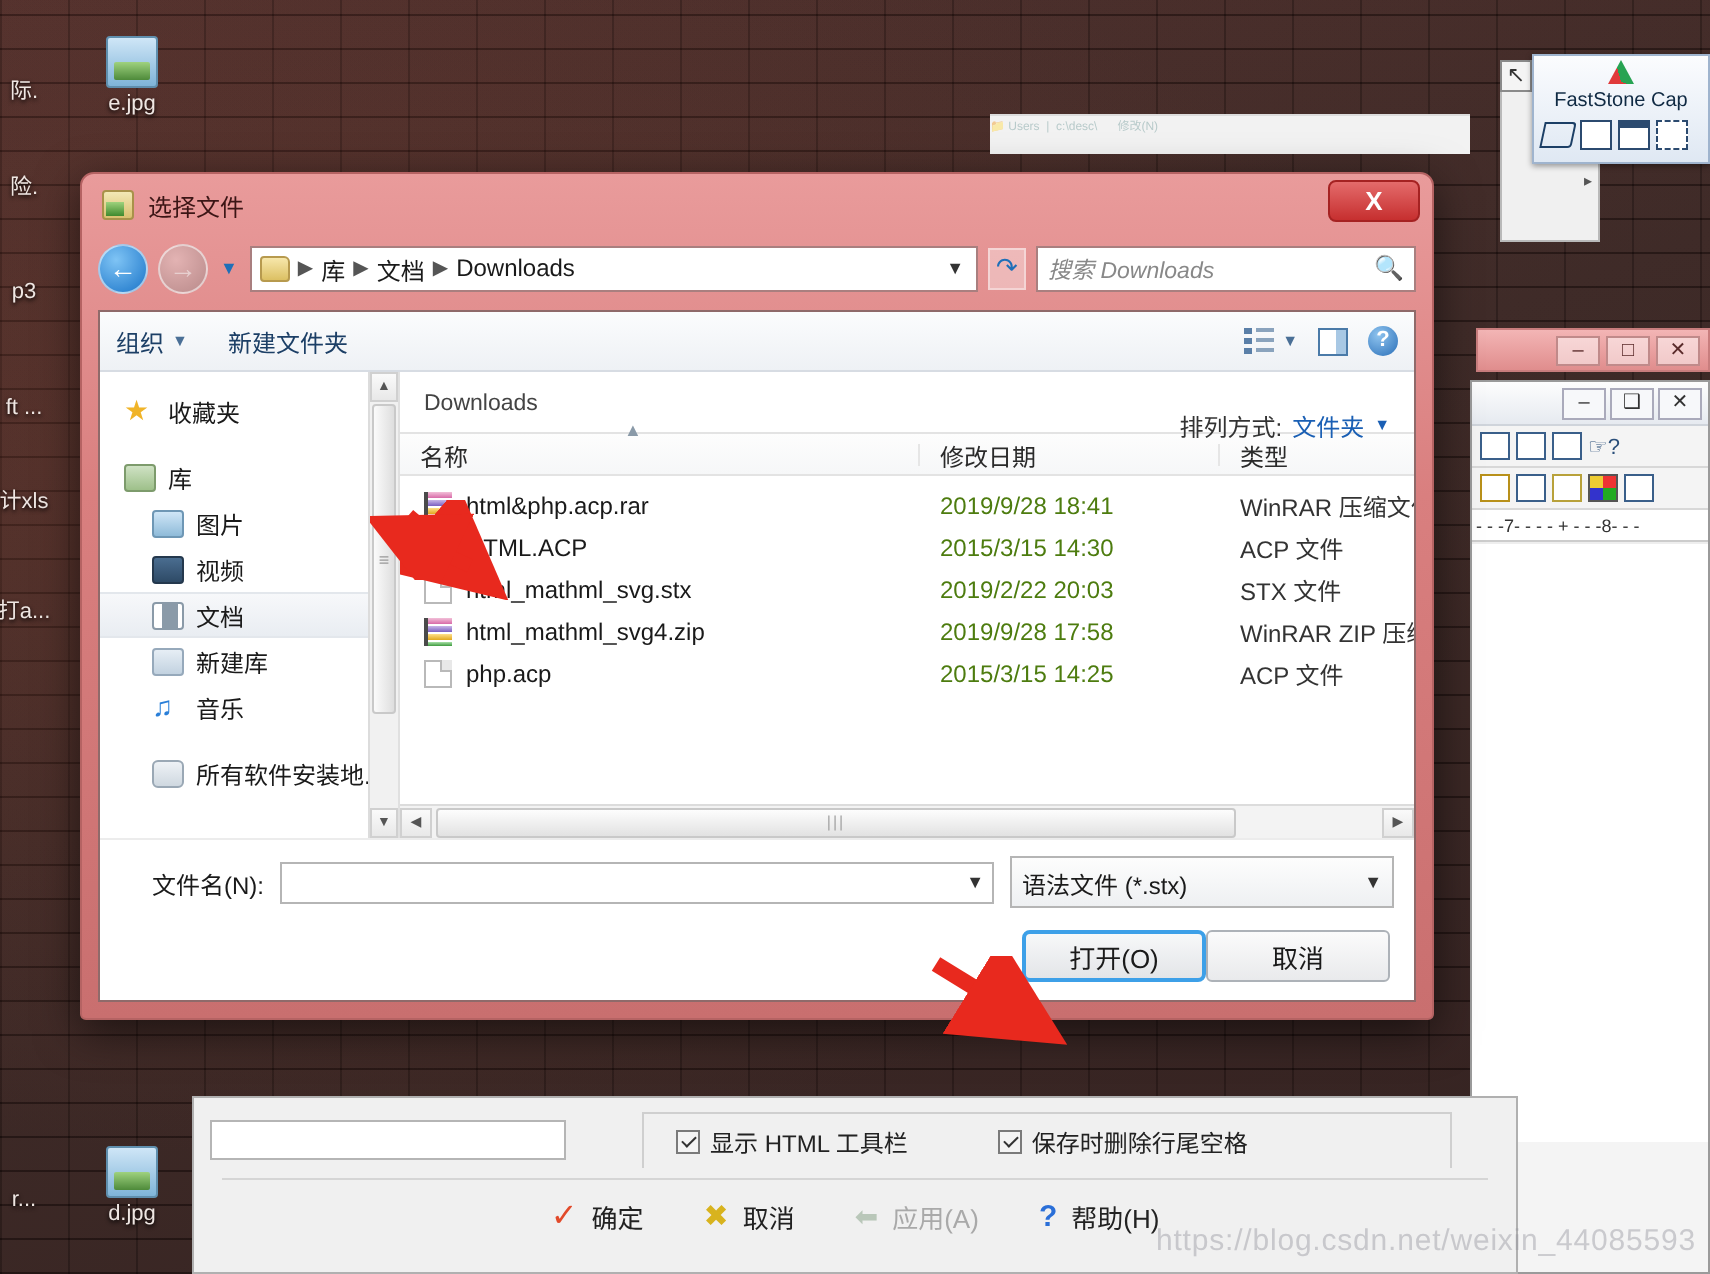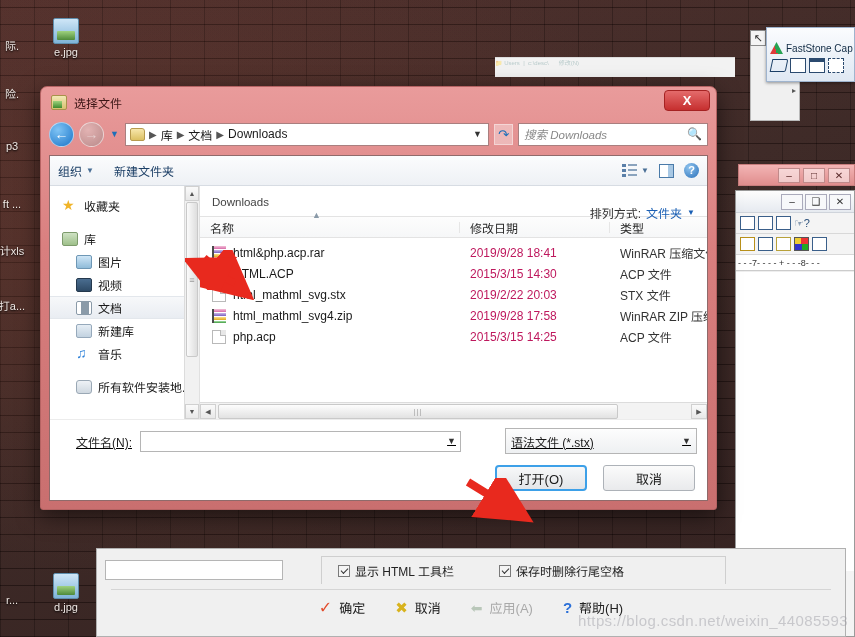--- a/index.html
+++ b/index.html
@@ -115,21 +115,21 @@
   .faintstrip span { opacity: .55; }
 
   
   .faststone {
     position: absolute; left: 766px; top: 27px; width: 89px; height: 55px;
     background: linear-gradient(#fbfcfe,#dfe8f3);
     border: 1px solid #9fb4ce;
     box-shadow: 0 1px 3px rgba(0,0,0,.4);
     font-size: 10px; color: #102a43;
   }
-  .fs-title { display: flex; align-items: center; gap: 3px; padding: 14px 3px 0; white-space: nowrap; }
+  .fs-title { display: flex; align-items: center; gap: 3px; padding: 2px 3px 0; white-space: nowrap; flex-direction: column; }
   .fs-logo {
     width: 13px; height: 12px; flex: none;
     background: conic-gradient(from 200deg at 50% 90%, #e03a3a 0 40%, #27a352 40% 75%, #e03a3a 75% 100%);
     clip-path: polygon(50% 0, 100% 100%, 0 100%);
   }
   .fs-tools { display: flex; gap: 3px; padding: 4px 4px; }
   .fs-btn { width: 16px; height: 15px; border: 1px solid #2b4a6f; background: #fff; }
   .fs-btn.b1 { border: none; background: none; position: relative; }
   .fs-btn.b1::after {
     content: ""; position: absolute; inset: 1px 0 1px 0;
@@ -181,21 +181,21 @@
 
   
   .smallpanel {
     position: absolute; left: 750px; top: 45px; width: 50px; height: 76px;
     background: #f0f0f0; border: 1px solid #b9b9b9;
   }
   .smallpanel .tick { position: absolute; right: 3px; font-size: 8px; color: #555; }
 
   
   .bgdlg {
-    position: absolute; left: 96px; top: 548px; width: 750px; height: 89px;
+    position: absolute; left: 96px; top: 548px; width: 663px; height: 89px;
     background: #f0f0f0; border: 1px solid #b0b0b0;
   }
   .bgdlg-row {
     display: flex; align-items: center; gap: 28px;
     padding: 8px 0 0 0; height: 34px;
   }
   .bg-field {
     width: 178px; height: 20px; margin-left: 8px;
     background: #fff; border: 1px solid #b5b5b5;
   }
@@ -405,21 +405,21 @@
   .sortcaret {
     position: absolute; left: 112px; top: -9px; color: #8a9aa8; font-size: 9px;
   }
 
   .rows { flex: 1; overflow: hidden; padding-top: 4px; }
   .frow {
     display: flex; align-items: center; height: 21px;
     font-size: 12px; color: #1a1a1a;
   }
   .frow .c-name { width: 260px; display: flex; align-items: center; gap: 7px; padding-left: 12px; }
-  .frow .c-date { width: 150px; color: #be185d; padding-left: 10px; }
+  .frow .c-date { width: 150px; color: #4d7c0f; padding-left: 10px; }
   .frow .c-type { flex: 1; color: #333; padding-left: 10px; white-space: nowrap; overflow: hidden; }
   .fic { width: 14px; height: 14px; flex: none; }
   .fic.rar {
     background:
       linear-gradient(#f2c0d8,#d86aa8) 0 0/14px 3px no-repeat,
       linear-gradient(#c8b6e8,#7a5fc0) 0 4px/14px 3px no-repeat,
       linear-gradient(#ffe08a,#e0a820) 0 8px/14px 3px no-repeat,
       linear-gradient(#a8e0a8,#3f9a3f) 0 12px/14px 2px no-repeat;
     border-left: 2px solid #4a4a4a;
   }
@@ -446,35 +446,35 @@
   }
   .hs-thumb::after {
     content: "|||"; position: absolute; left: 50%; top: 50%;
     transform: translate(-50%,-50%); color: #a5a5a5; font-size: 8px; letter-spacing: 1px;
   }
 
   
   .dlg-footer {
     padding: 8px 10px 9px; background: #fff; border-top: 1px solid #ececec;
   }
-  .fn-row { display: flex; align-items: center; gap: 8px; text-decoration: underline; }
+  .fn-row { display: flex; align-items: center; gap: 8px; }
   .fn-label { font-size: 12px; color: #1a1a1a; width: 72px; text-align: right; }
   .fn-input {
     flex: 1; height: 21px; background: #fff; border: 1px solid #b5b5b5;
     display: flex; align-items: center; padding: 0 4px;
     font-size: 12px; color: #1a1a1a;
   }
   .fn-caret { margin-left: auto; font-size: 9px; color: #333; }
   .ftype {
     width: 192px; height: 21px; background: linear-gradient(#fdfdfd,#eef0f2);
     border: 1px solid #b5b5b5; display: flex; align-items: center; padding: 12px 5px;
-    font-size: 12px; color: #1a1a1a; margin-left: 36px;
+    font-size: 12px; color: #1a1a1a;
   }
   .ftype-caret { margin-left: auto; font-size: 9px; color: #333; }
-  .btn-row { display: flex; justify-content: flex-end; gap: 16px; margin-top: 11px; padding-right: 2px; }
+  .btn-row { display: flex; justify-content: flex-end; gap: 0; margin-top: 11px; padding-right: 2px; }
   .btn {
     width: 92px; height: 26px; font-size: 13px; color: #1a1a1a;
     display: flex; align-items: center; justify-content: center;
     background: linear-gradient(#fbfbfb,#e9eaec);
     border: 1px solid #adb2b8; border-radius: 3px;
   }
   .btn.primary {
     border: 2px solid #3da0e8; border-radius: 4px;
     background: linear-gradient(#f7f8f9,#e3e5e8);
   }

